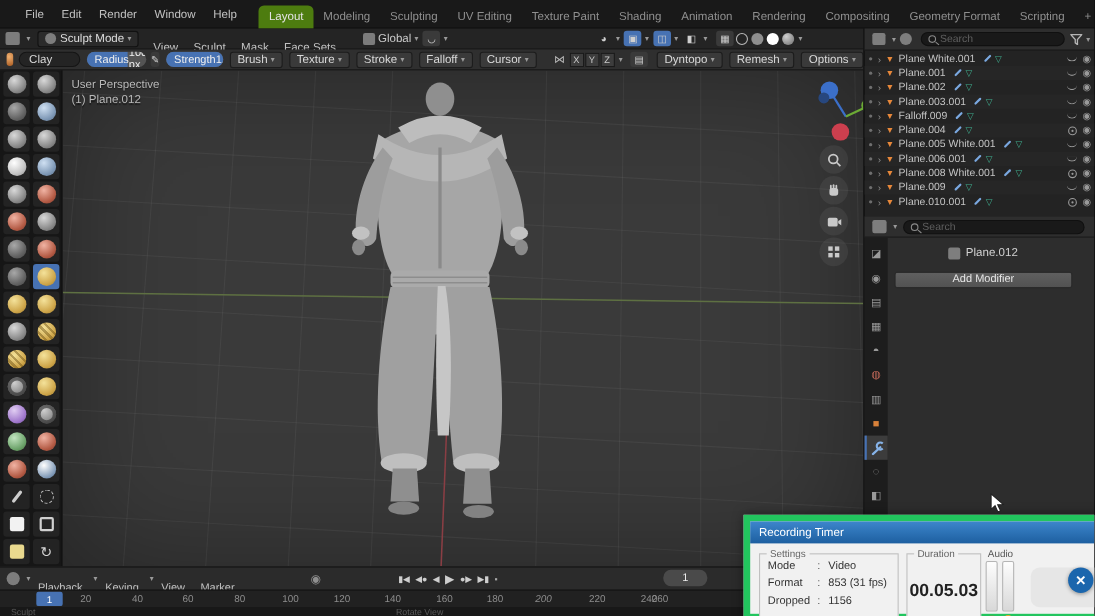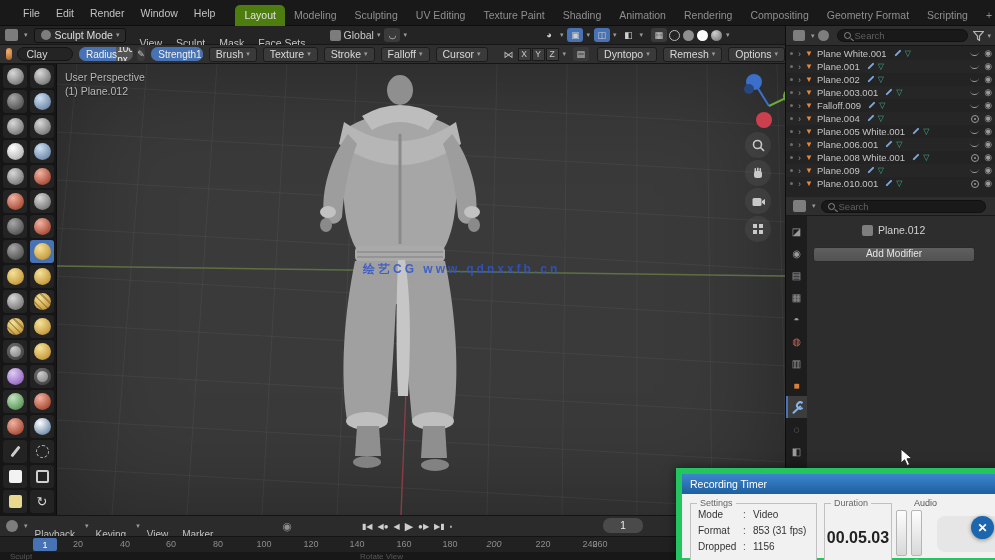--- a/index.html
+++ b/index.html
@@ -399,21 +399,20 @@
         <path d="M300,362 L322,362 L324,392 L298,392 Z" fill="#8f8f8f"></path>
         <path d="M366,362 L388,362 L390,394 L364,394 Z" fill="#8f8f8f"></path>
         <ellipse cx="310" cy="398" rx="14" ry="6" fill="#828282"></ellipse>
         <ellipse cx="378" cy="401" rx="14" ry="6" fill="#828282"></ellipse>
       </g>
     </svg>
     <div class="ovl">
       <div>User Perspective</div>
       <div>(1) Plane.012</div>
     </div>
-    <div class="wm">绘艺CG  www.qdnxxfb.cn</div>
 
     <svg width="58" height="58" style="position:absolute;left:683px;top:6px;">
       <line x1="29" y1="36" x2="14" y2="12" stroke="#3b6fc9" stroke-width="2"></line>
       <line x1="29" y1="36" x2="50" y2="26" stroke="#6cab35" stroke-width="2"></line>
       <circle cx="14" cy="12" r="8" fill="#3b6fc9"></circle>
       <circle cx="50" cy="26" r="7" fill="#6cab35"></circle>
       <circle cx="24" cy="50" r="8" fill="#cc3f4e"></circle>
       <circle cx="9" cy="19" r="5" fill="#27477e"></circle>
     </svg>
     <div class="navicons" style="top:68px;">
@@ -714,21 +713,21 @@
       <div class="rrow">
           <span class="rl">Dropped</span>
           <span class="rs">:</span>
           <span>1156</span>
         </div>
     </div>
     <div class="gbox" style="left:142px; top:29px; width:68px; height:70px; display:flex; align-items:center; justify-content:center;">
       <span class="glab">Duration</span>
       <span class="duration">00.05.03</span>
     </div>
-    <span style="position:absolute; left:216px; top:24px; font-size:9px; color:#555;margin-left:16px;">Audio</span>
+    <span style="position:absolute; left:216px; top:24px; font-size:9px; color:#555;">Audio</span>
     <div class="meter" style="left:214px; top:36px;"></div>
     <div class="meter" style="left:229px; top:36px;"></div>
     <span class="dotg" style="left:216px; top:85px;"></span>
     <span class="doto" style="left:231px; top:85px;"></span>
     <div style="position:absolute; left:255px; top:42px; width:82px; height:36px; background:#e6e6e6; border-radius:8px;"></div>
   </div>
   <div class="closefab">✕</div>
 
   <svg class="cursor" width="14" height="20">
     <path d="M1,1 L1,15 L4.6,11.8 L7.2,17.5 L9.6,16.4 L7,10.8 L12,10.6 Z" fill="#ffffff" stroke="#222" stroke-width="1"></path>

